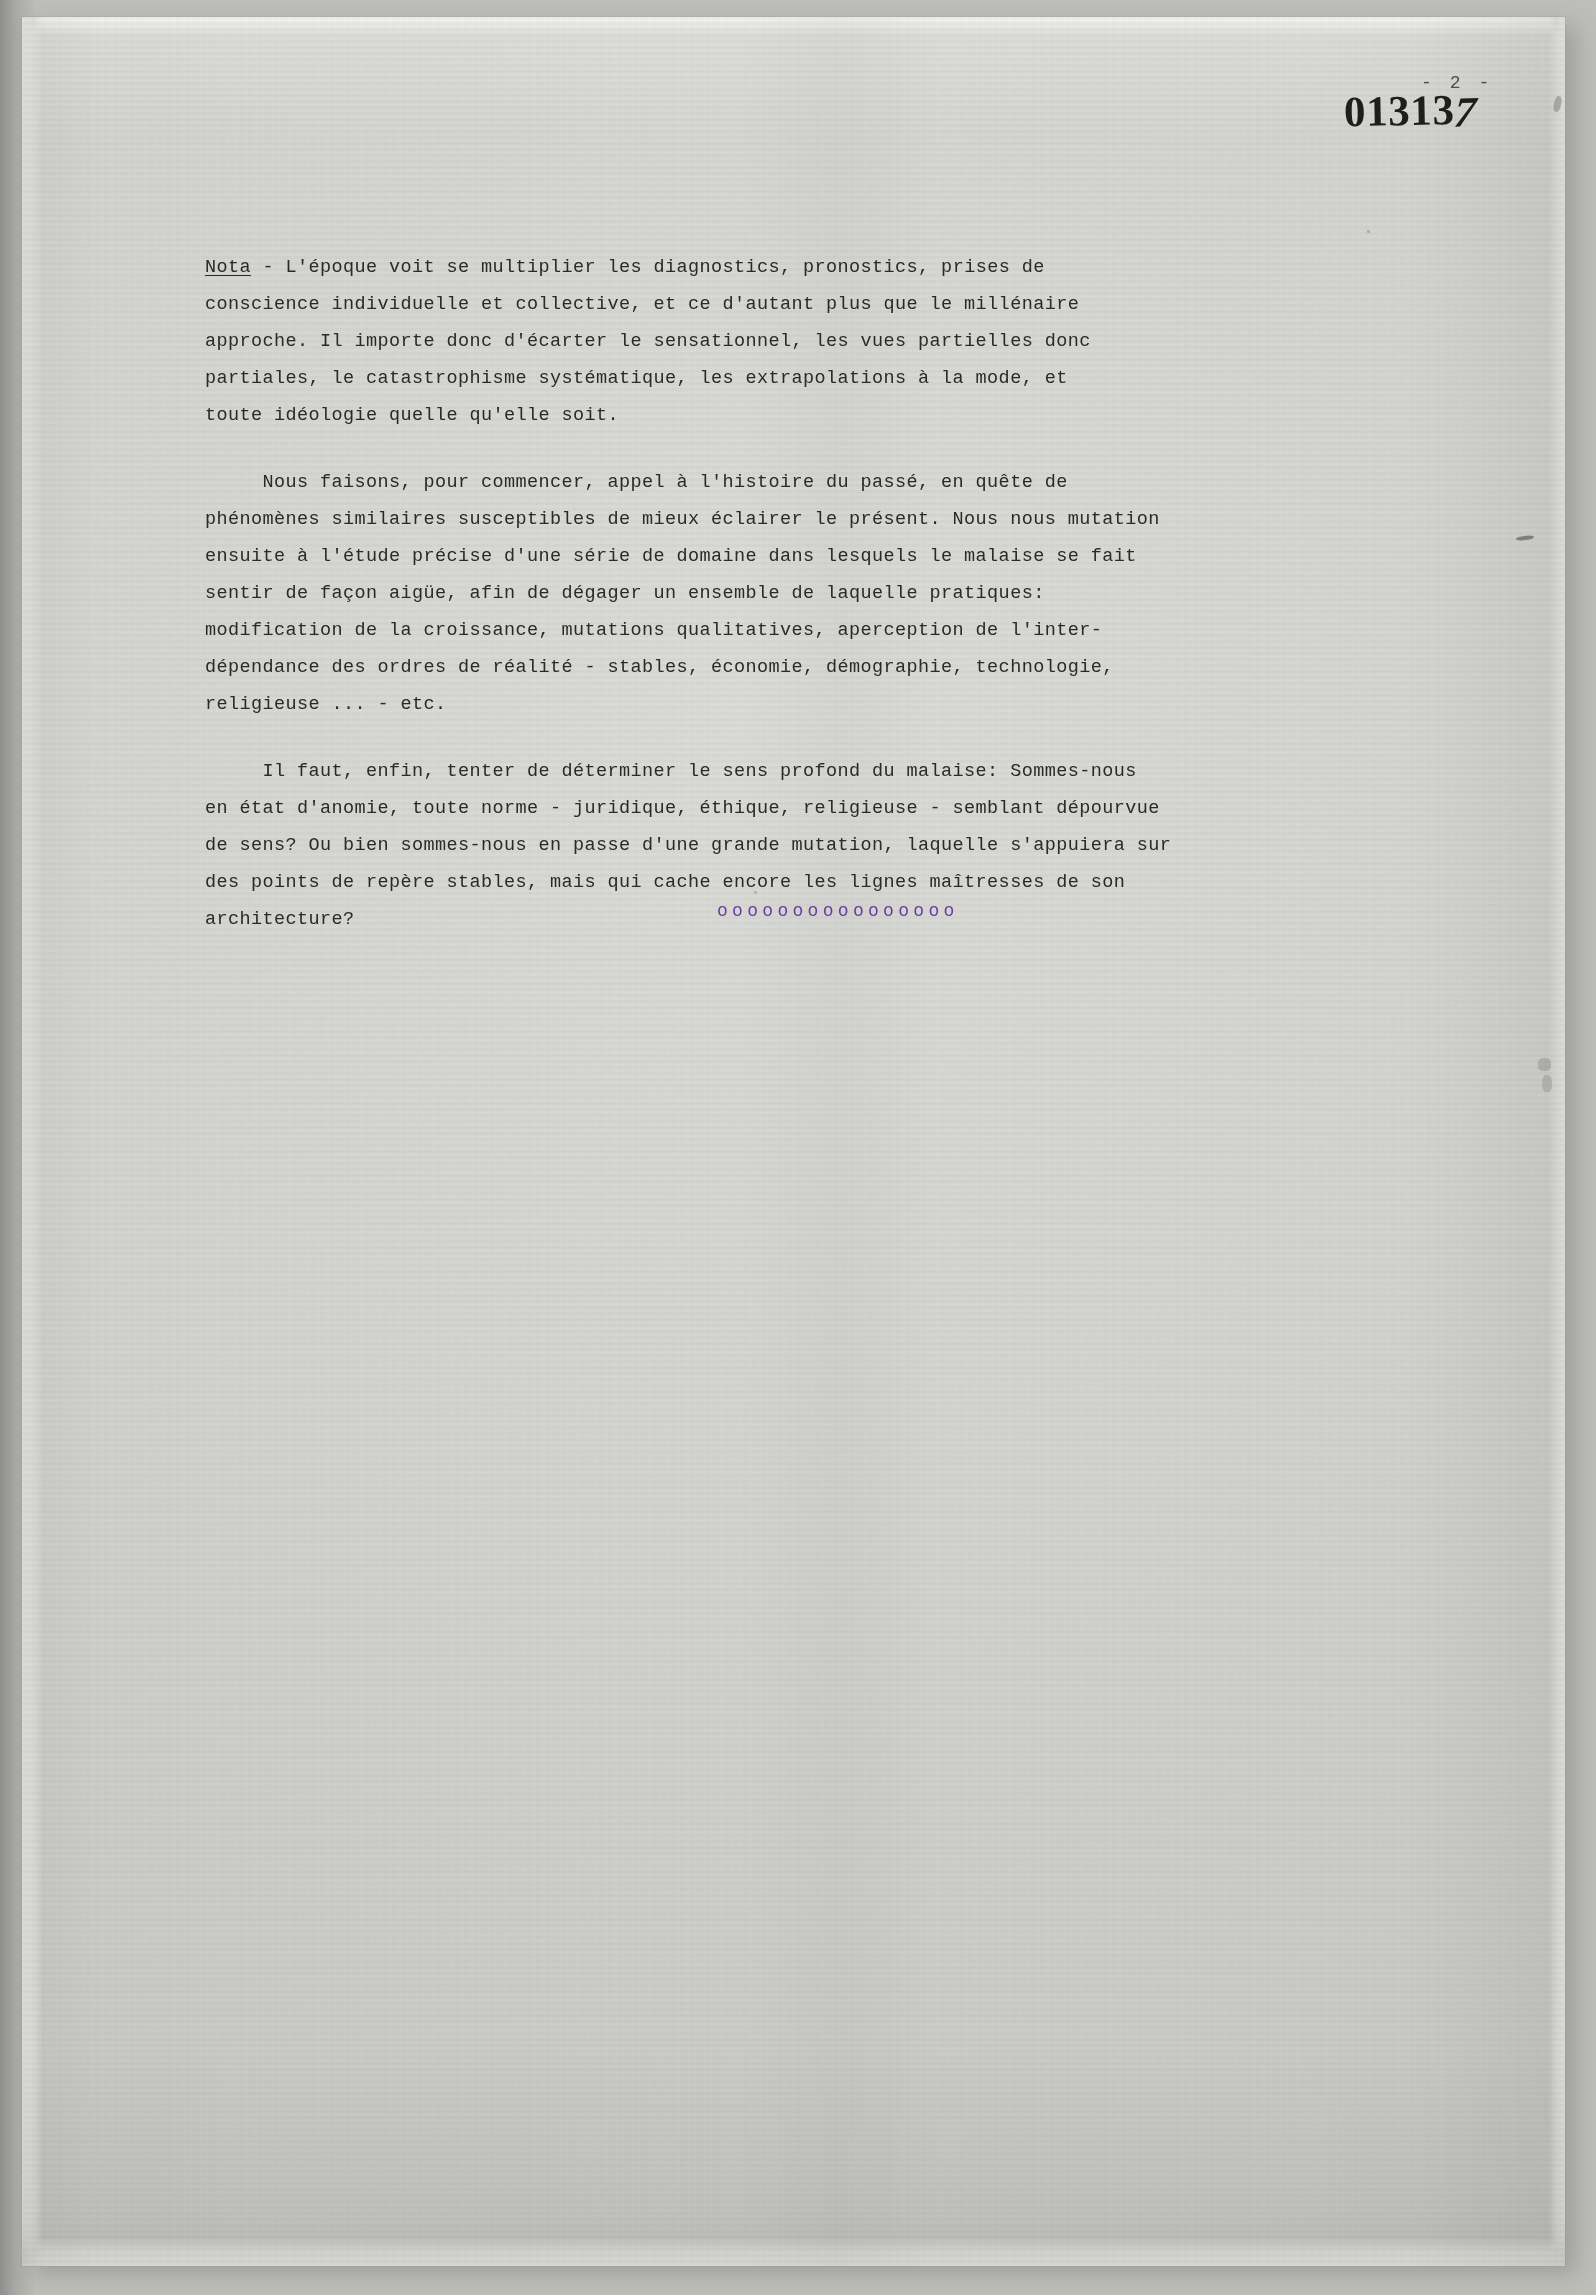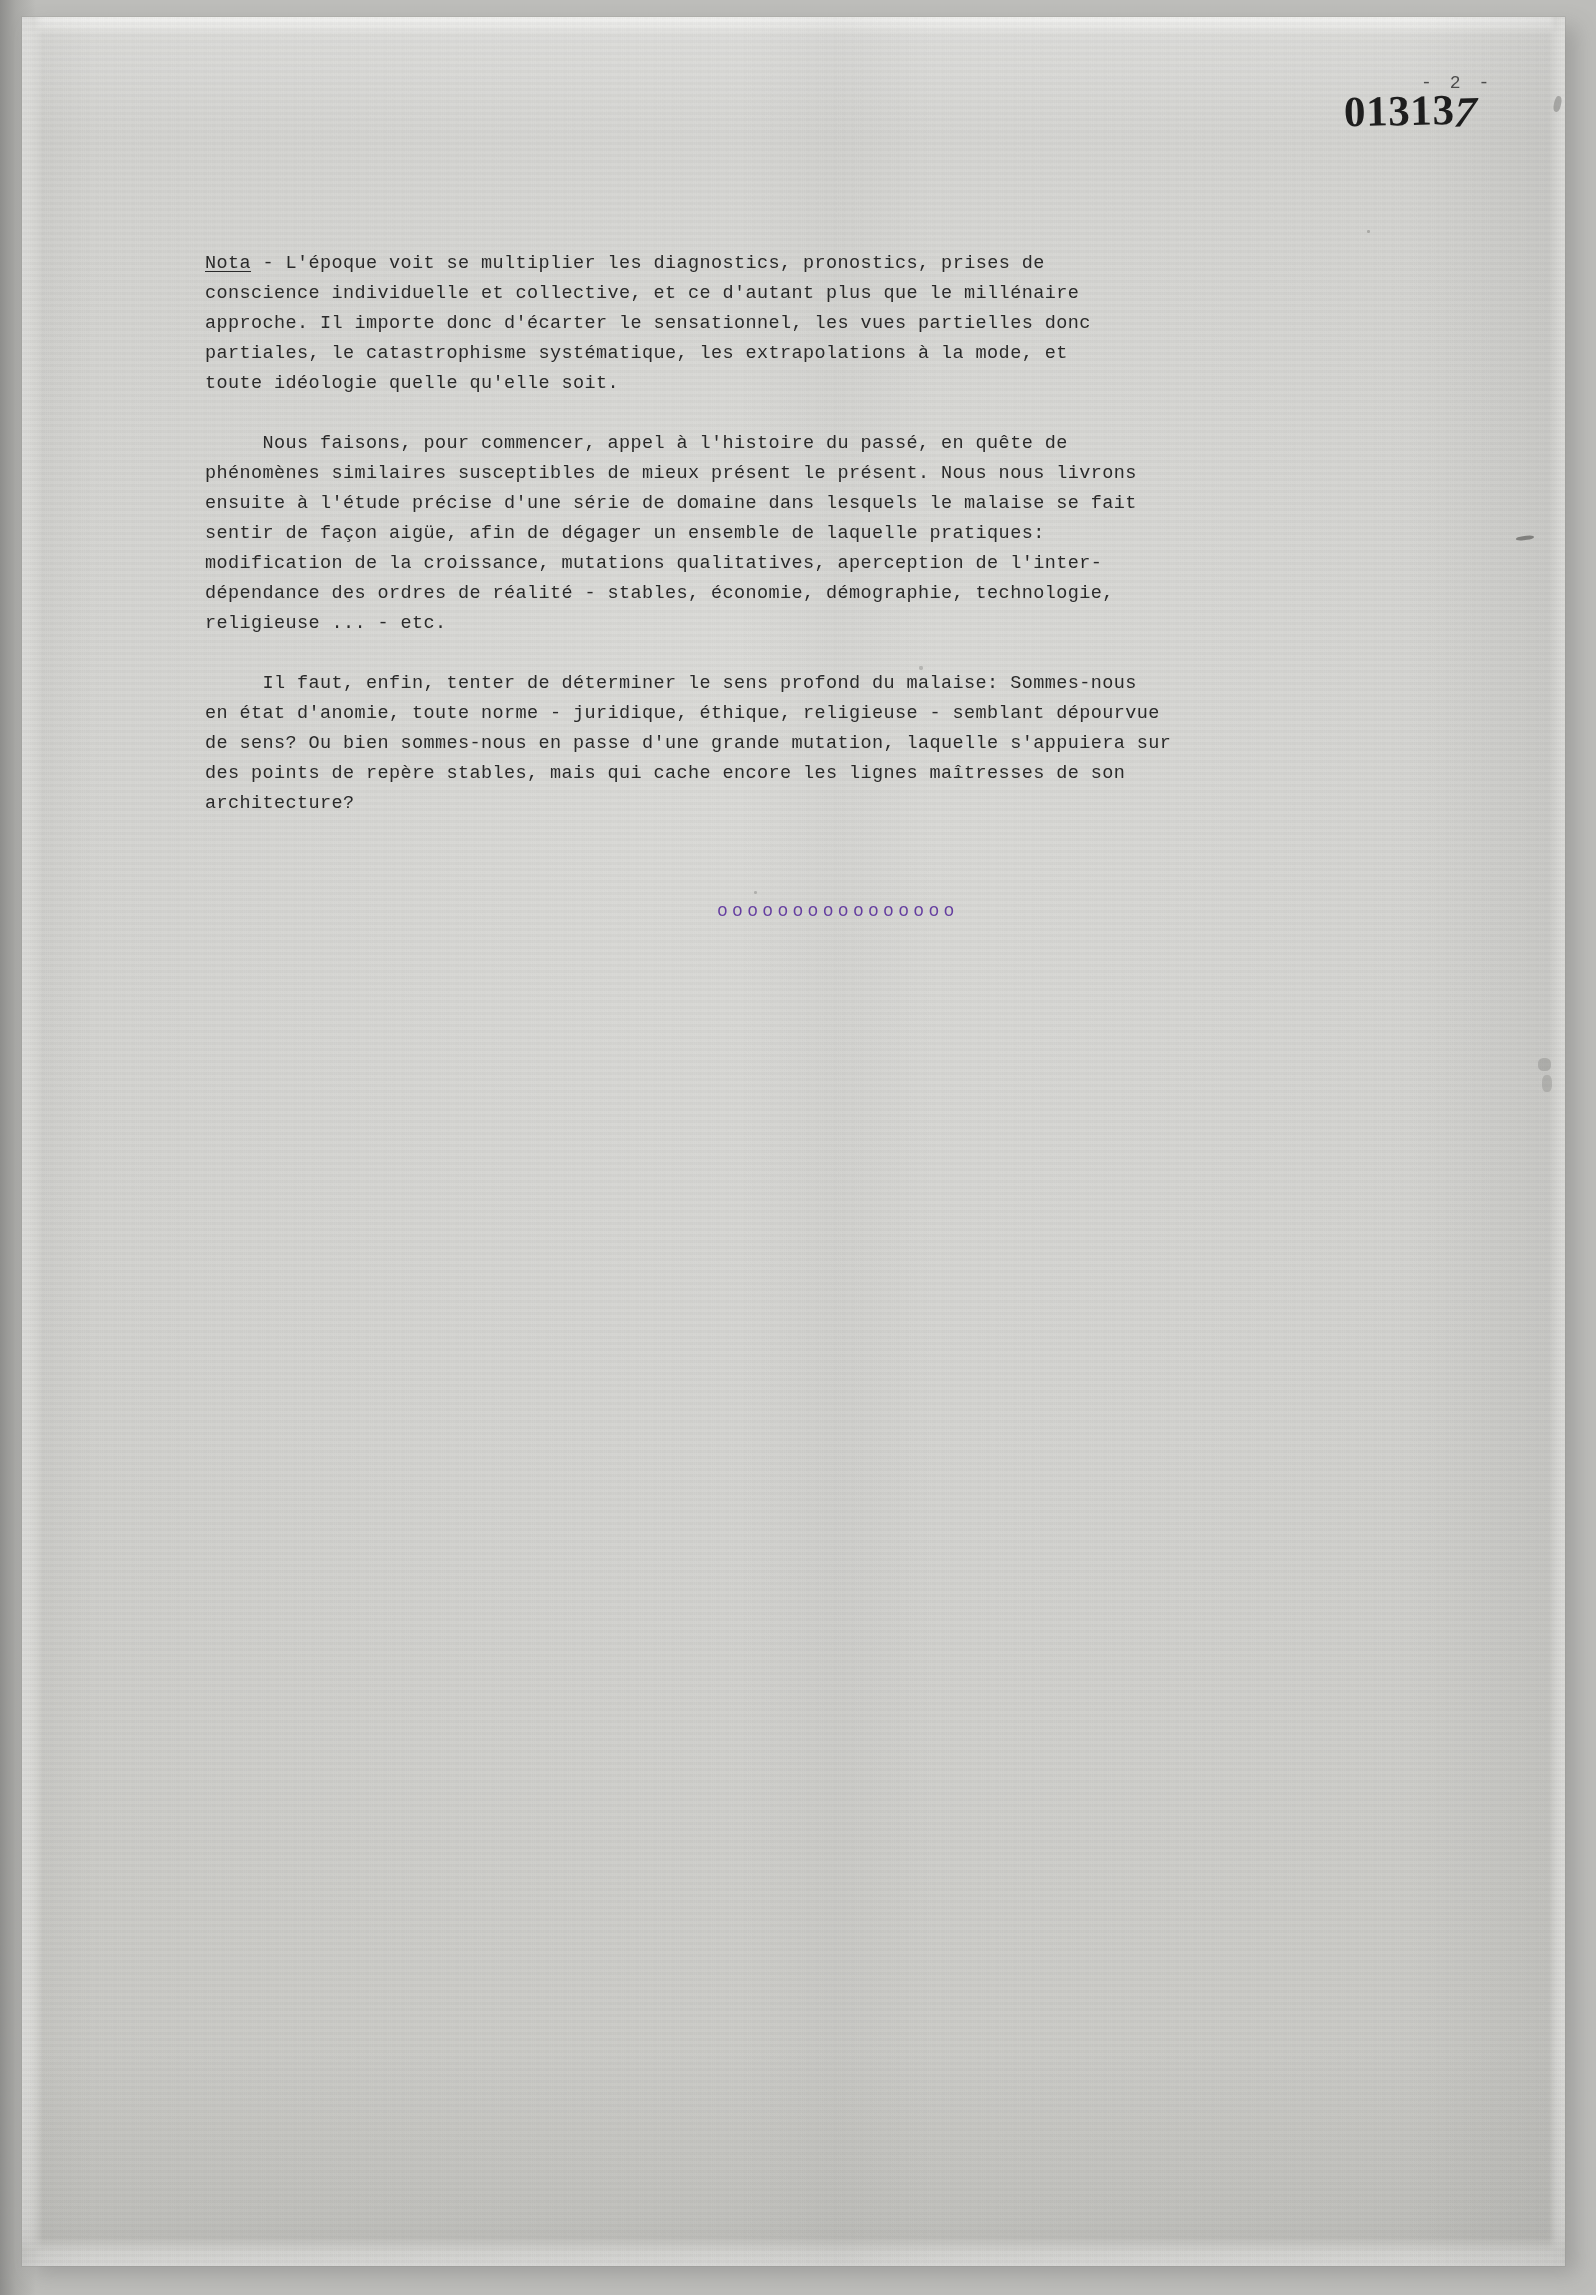--- a/index.html
+++ b/index.html
@@ -151,21 +151,21 @@
 
   
   .body-text {
     position: absolute;
     left: 205px;
     top: 249px;
     width: 1325px;
     color: #2a2a2a;
     font-family: "Liberation Mono", "DejaVu Sans Mono", monospace;
     font-size: 18.5px;
-    line-height: 30px;
+    line-height: 37px;
     letter-spacing: 0.4px;
     white-space: pre;
   }
   .para { margin: 0 0 30px 0; white-space: pre; }
   .para.tight { margin-bottom: 9px; }
   .lbl-nota {
     text-decoration: underline;
     text-underline-offset: 3px;
     text-decoration-thickness: 1.2px;
   }
@@ -221,21 +221,21 @@
     <div class="archive-stamp">
       <span>01313</span><span class="tail">7</span>
     </div>
   </div>
 
   <div class="body-text" id="body-text"><div class="para"><span><span class="lbl-nota">Nota</span> - L'époque voit se multiplier les diagnostics, pronostics, prises de</span>
 <span>conscience individuelle et collective, et ce d'autant plus que le millénaire</span>
 <span>approche. Il importe donc d'écarter le sensationnel, les vues partielles donc</span>
 <span>partiales, le catastrophisme systématique, les extrapolations à la mode, et</span>
 <span>toute idéologie quelle qu'elle soit.</span></div><div class="para"><span>     Nous faisons, pour commencer, appel à l'histoire du passé, en quête de</span>
-<span>phénomènes similaires susceptibles de mieux présent le présent. Nous nous livrons</span>
+<span>phénomènes similaires susceptibles de mieux éclairer le présent. Nous nous mutation</span>
 <span>ensuite à l'étude précise d'une série de domaine dans lesquels le malaise se fait</span>
 <span>sentir de façon aigüe, afin de dégager un ensemble de laquelle pratiques:</span>
 <span>modification de la croissance, mutations qualitatives, aperception de l'inter-</span>
 <span>dépendance des ordres de réalité - stables, économie, démographie, technologie,</span>
 <span>religieuse ... - etc.</span></div><div class="para tight"><span>     Il faut, enfin, tenter de déterminer le sens profond du malaise: Sommes-nous</span>
 <span>en état d'anomie, toute norme - juridique, éthique, religieuse - semblant dépourvue</span>
 <span>de sens? Ou bien sommes-nous en passe d'une grande mutation, laquelle s'appuiera sur</span>
 <span>des points de repère stables, mais qui cache encore les lignes maîtresses de son</span>
 <span>architecture?</span></div></div>
 

